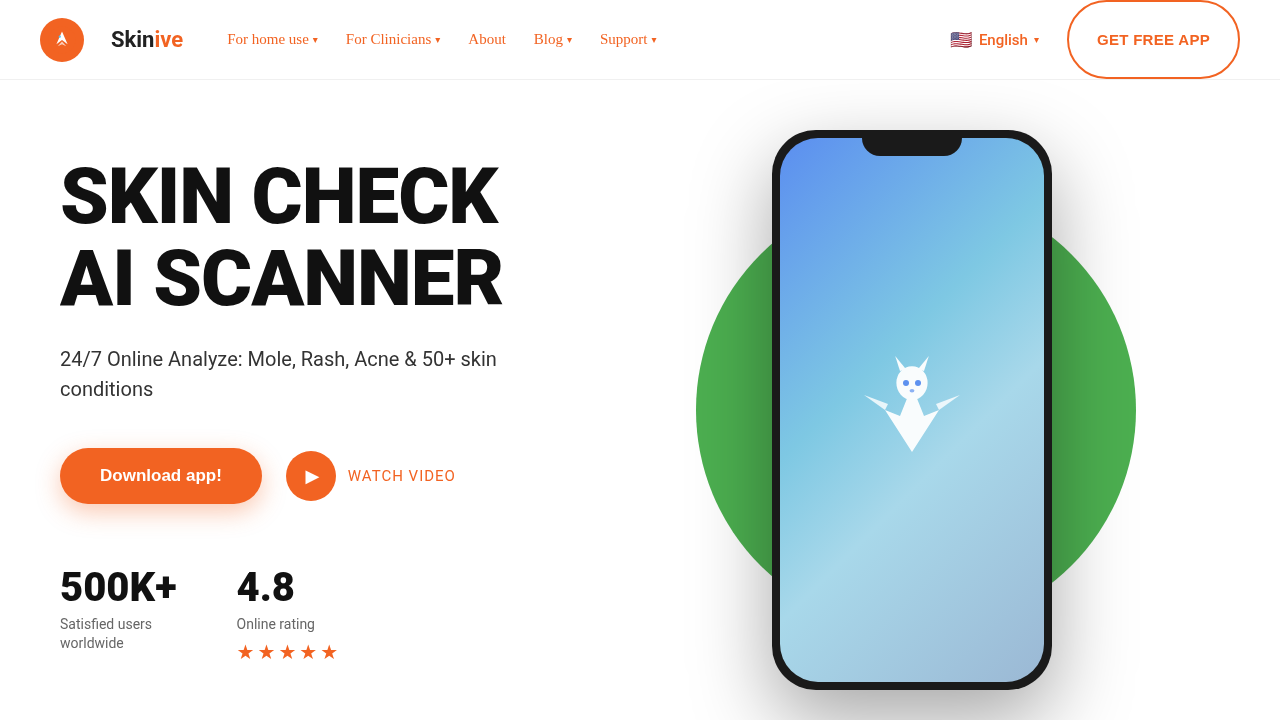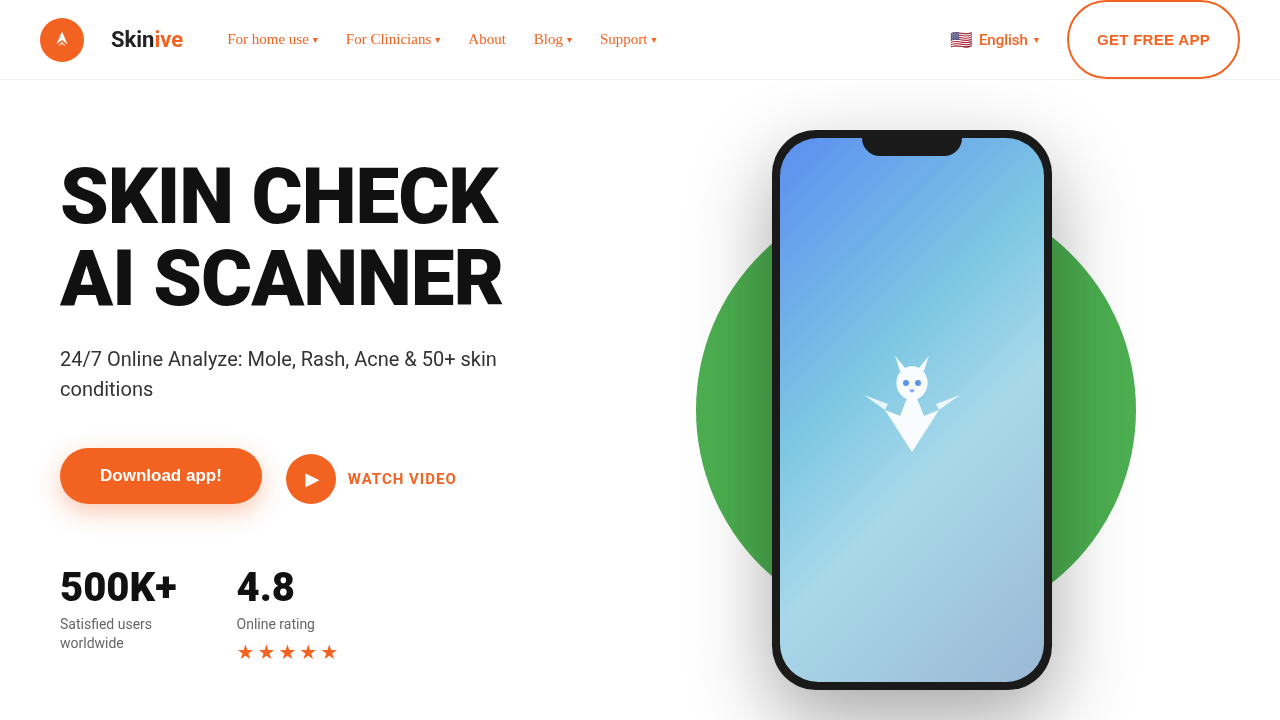--- a/index.html
+++ b/index.html
@@ -115,21 +115,21 @@
     }
     .hero-subtext {
       font-size: 20px;
       color: #333;
       line-height: 1.5;
       margin-bottom: 44px;
       max-width: 480px;
     }
     .hero-actions {
       display: flex;
-      align-items: flex-end;
+      align-items: center;
       gap: 24px;
       margin-bottom: 60px;
     }
     .download-btn {
       padding: 18px 40px;
       background: #f26322;
       color: #fff;
       border: none;
       border-radius: 50px;
       font-size: 17px;
@@ -152,21 +152,21 @@
       align-items: center;
       justify-content: center;
     }
     .play-icon {
       color: #fff;
       font-size: 18px;
       margin-left: 3px;
     }
     .watch-label {
       font-size: 15px;
-      font-weight: 700;
+      font-weight: 400;
       color: #f26322;
       letter-spacing: 1px;
       text-transform: uppercase;
     }
 
     
     .stats {
       display: flex;
       gap: 60px;
       margin-top: 16px;

